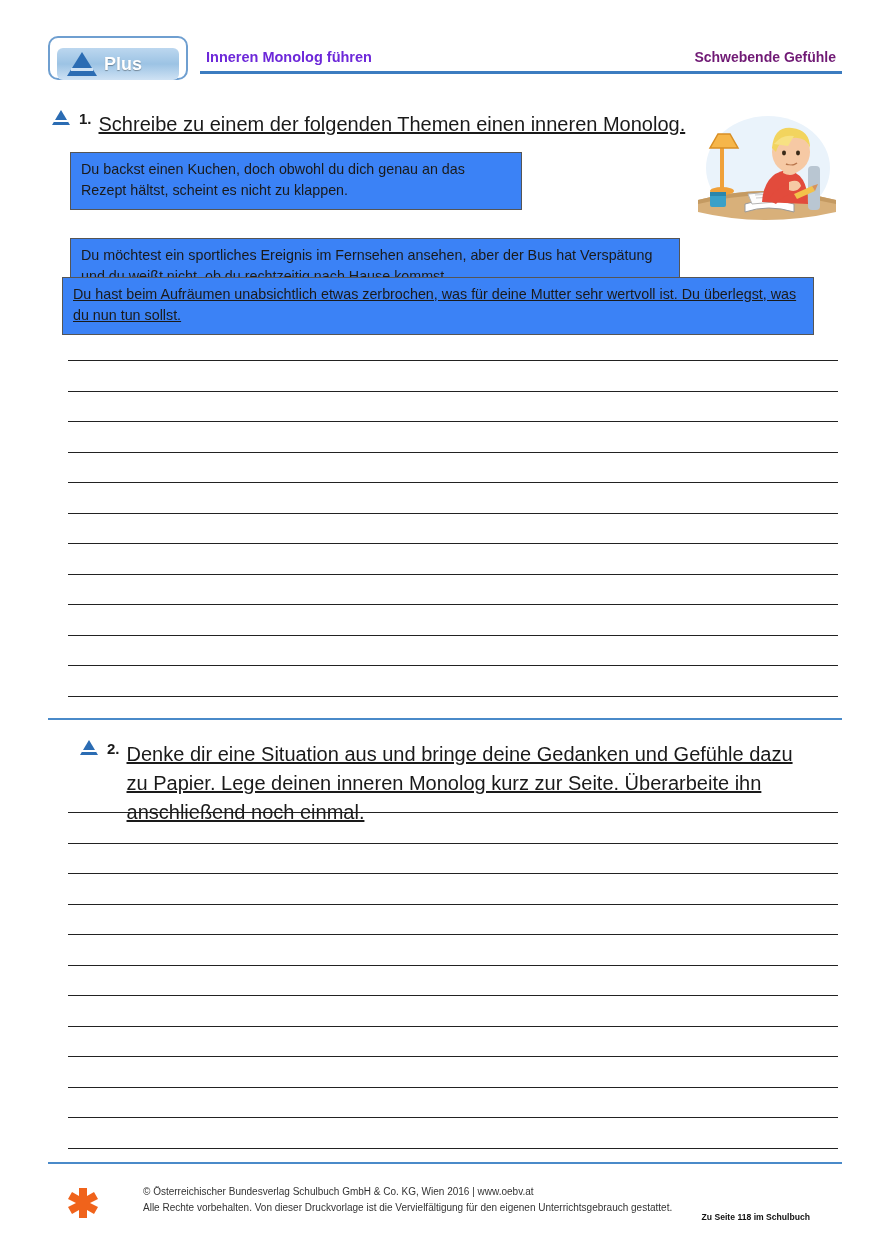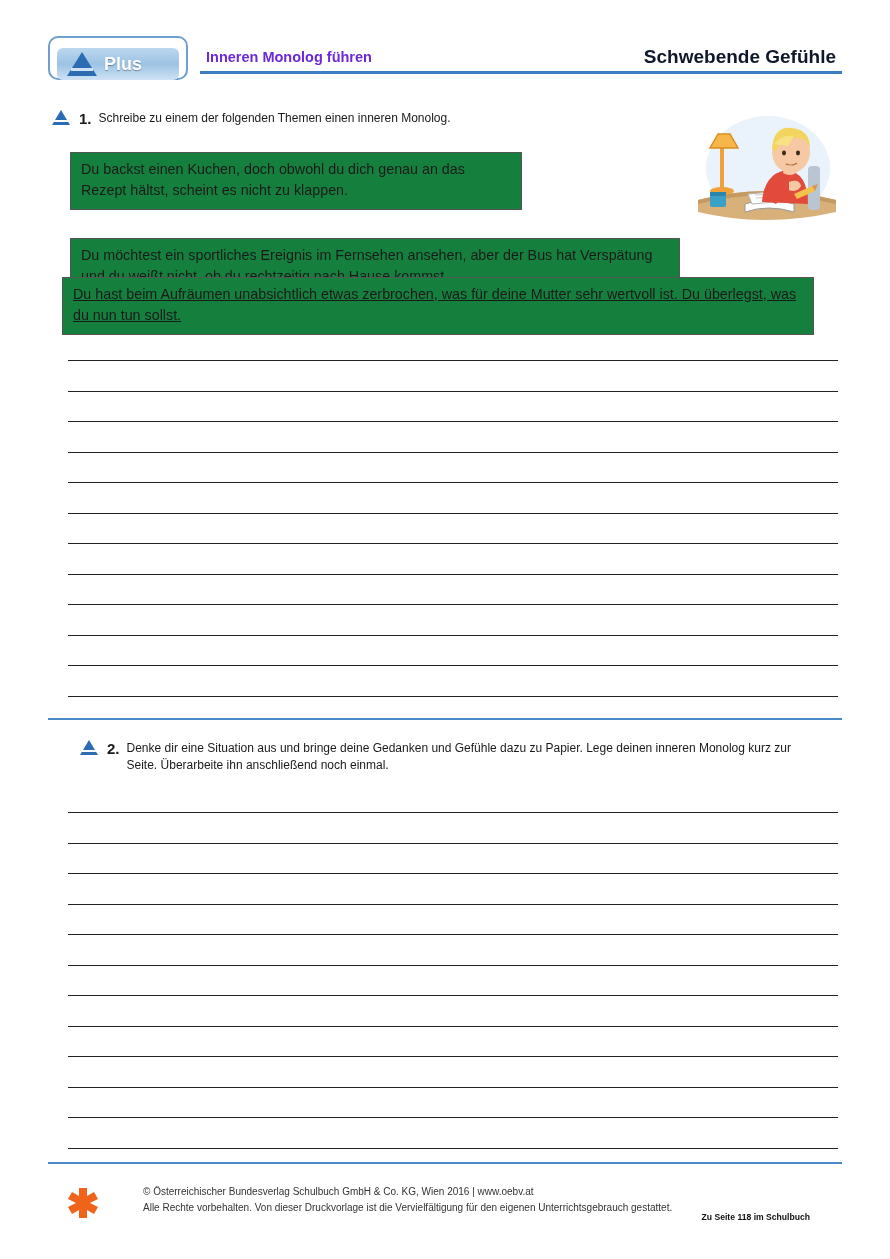--- a/index.html
+++ b/index.html
@@ -86,23 +86,23 @@
     align-items: center;
     justify-content: space-between;
     padding: 0 6px 0 6px;
   }
   .header-title {
     font-size: 14.5px;
     font-weight: bold;
     color: #6d28d9;
   }
   .header-right {
-    font-size: 19px;
-    font-weight: bold;
-    color: #0f172a;
+    font-size: 14px;
+    font-weight: bold;
+    color: #701a75;
     text-align: center;
   }
 
   
   .tri-marker {
     width: 0;
     height: 0;
     border-left: 9px solid transparent;
     border-right: 9px solid transparent;
     border-bottom: 15px solid #2b6cb3;
@@ -123,32 +123,33 @@
     position: absolute;
     display: flex;
     align-items: flex-start;
   }
   .task-num {
     font-size: 15px;
     font-weight: bold;
     margin: 0 7px 0 9px;
   }
   .task-text {
-    font-size: 12px;
+    font-size: 20px;
     line-height: 1.45;
+    text-decoration: underline;
   }
 
   #task1 { left: 52px; top: 110px; width: 700px; }
   #task2 { left: 80px; top: 740px; width: 730px; }
 
   
   .prompt {
     position: absolute;
     border: 1px solid #555;
-    background: #15803d;
+    background: #3b82f6;
     font-size: 14.3px;
     line-height: 1.5;
     padding: 6px 10px 7px 10px;
   }
   #prompt1 { left: 70px; top: 152px; width: 452px; }
   #prompt2 { left: 70px; top: 214px; width: 610px; margin-top: 24px; }
   #prompt3 { left: 62px; top: 277px; width: 752px; text-decoration: underline; }
 
   
   .illus {

